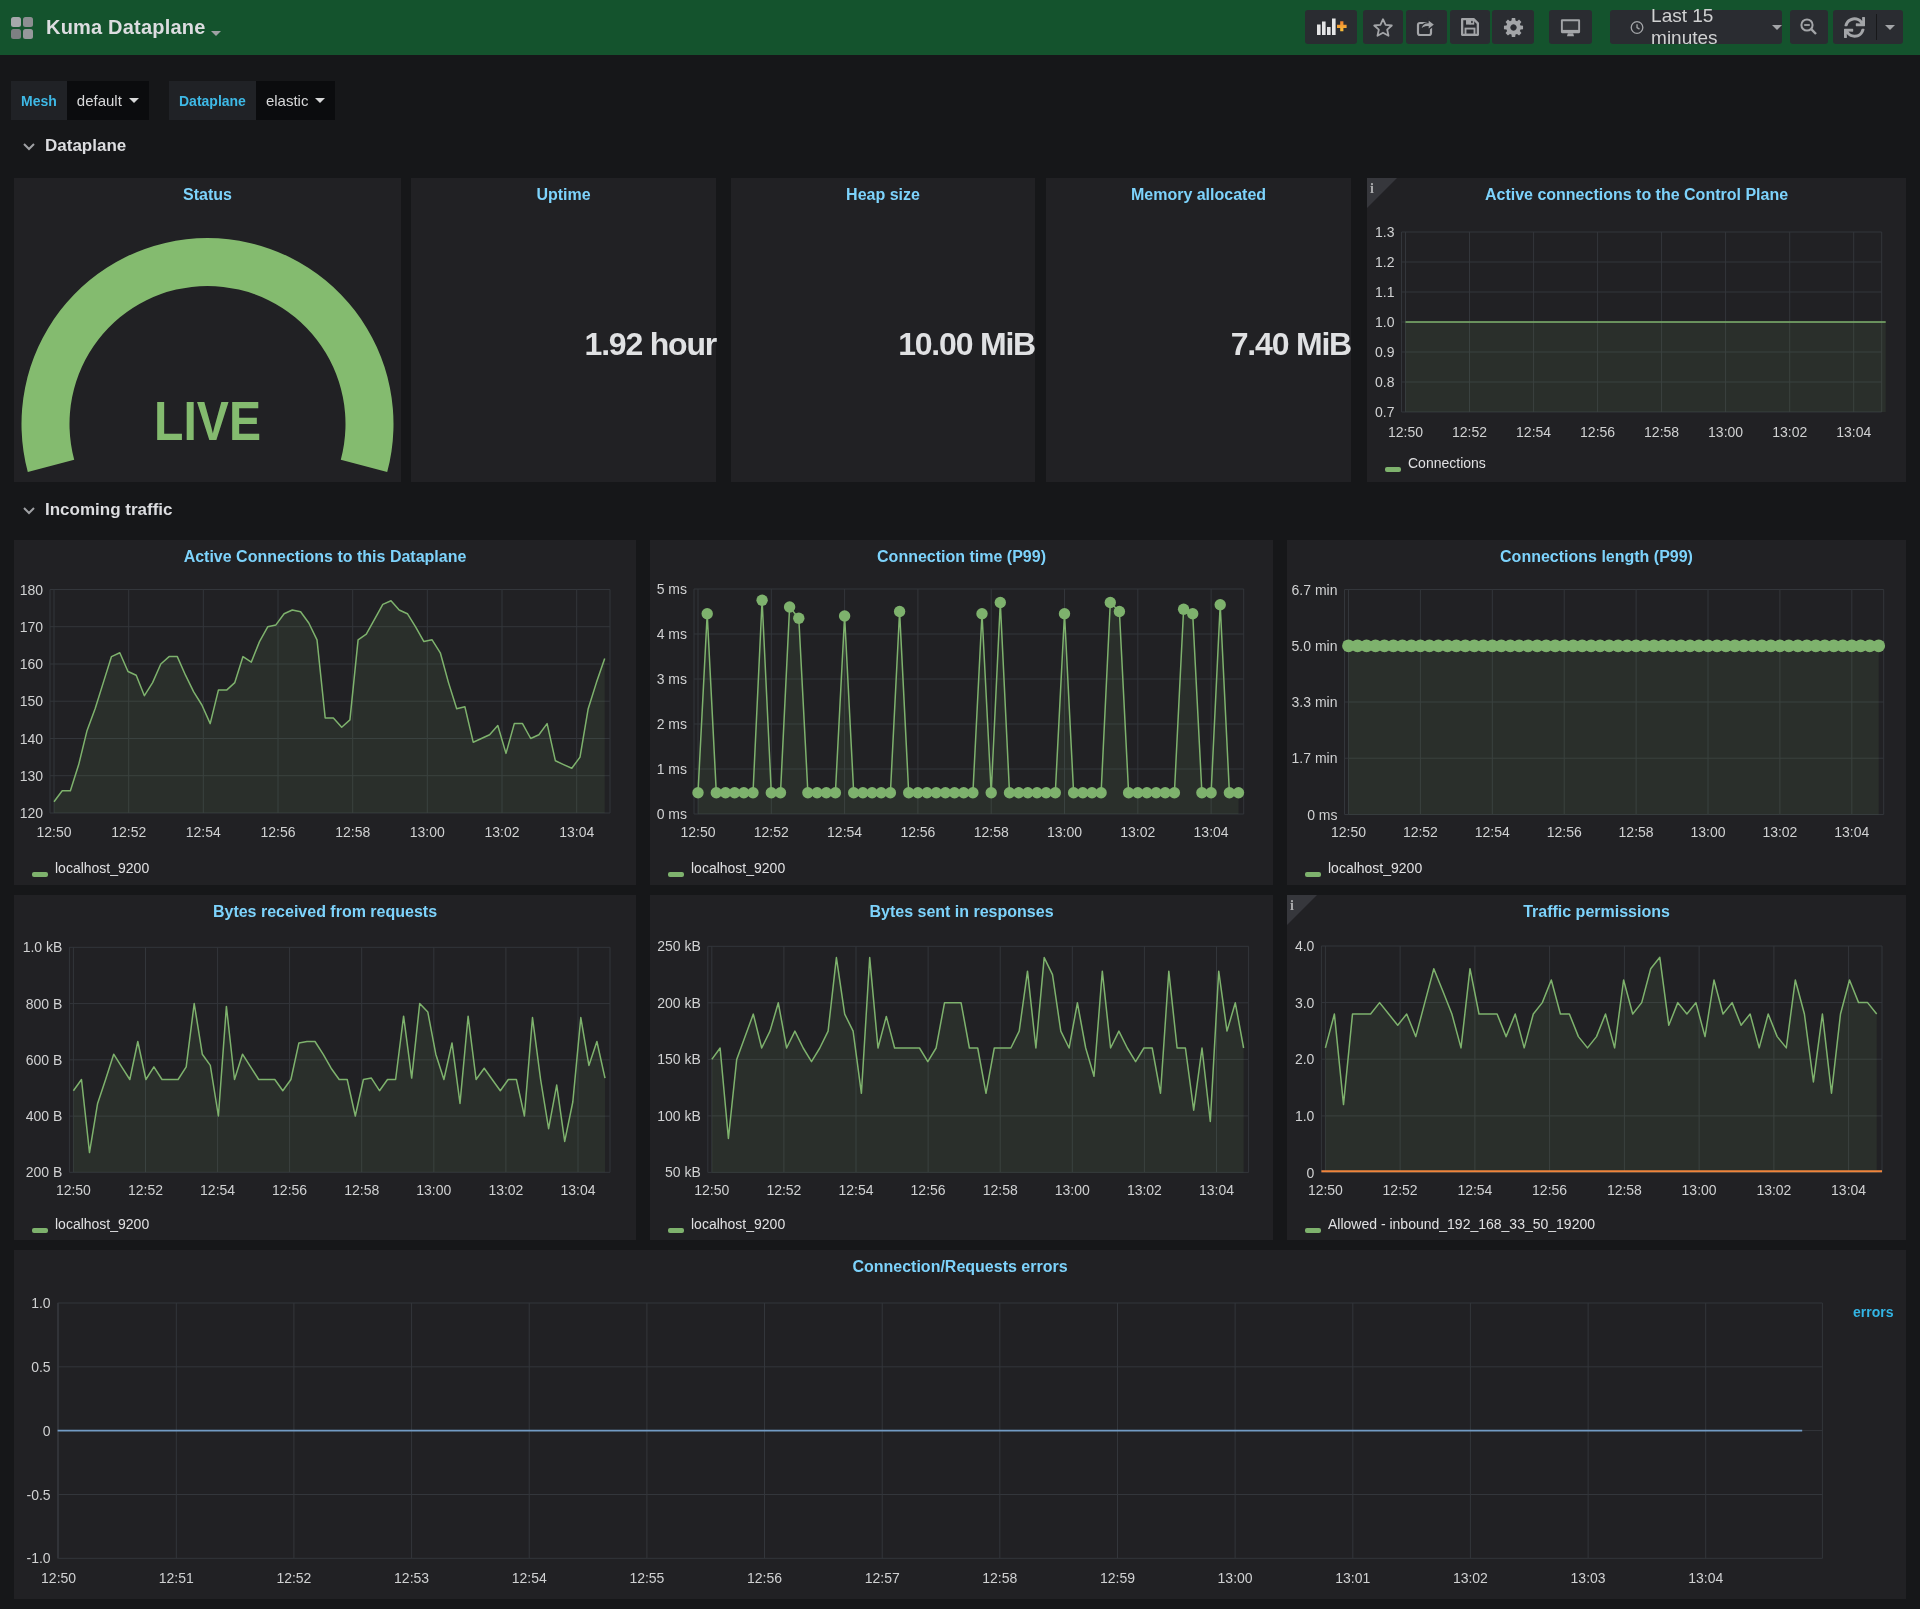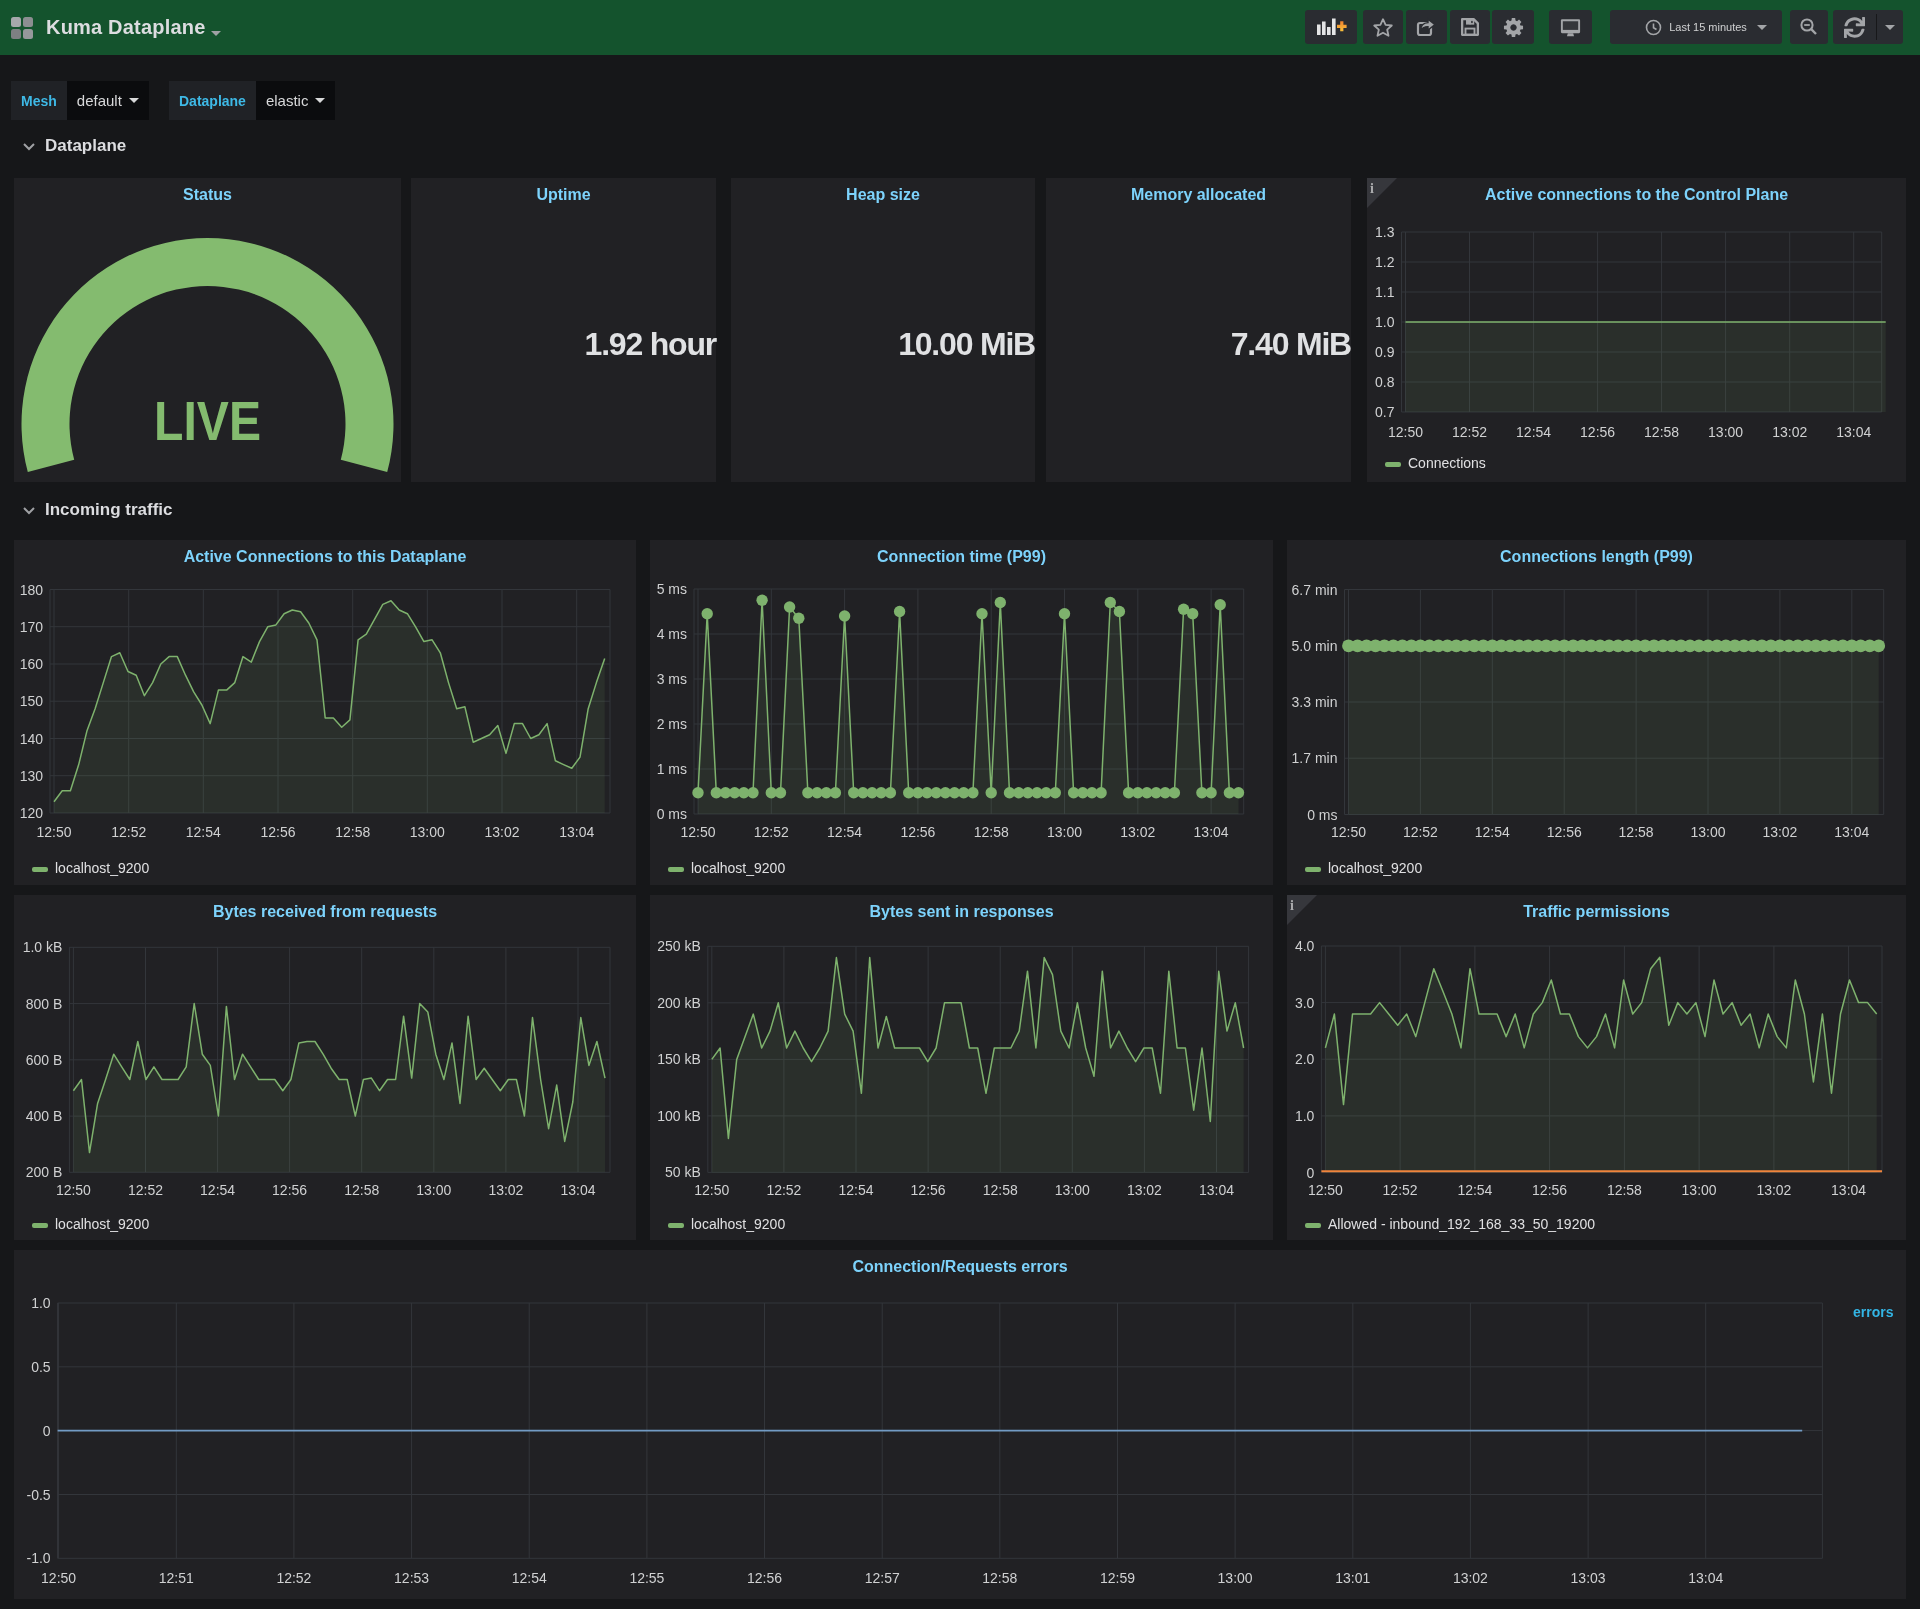--- a/index.html
+++ b/index.html
@@ -2,32 +2,32 @@
 <html><head><meta charset="utf-8"><title>Kuma Dataplane</title>
 <style>
 * { margin:0; padding:0; box-sizing:border-box; }
 html,body { width:1920px; height:1609px; background:#161719; font-family:"Liberation Sans",sans-serif; position:relative; overflow:hidden; }
 .navbar { position:absolute; left:0; top:0; width:1920px; height:55px; background:#14532d; }
 .glogo { position:absolute; left:11px; top:17px; width:22px; height:22px; }
 .sq { position:absolute; width:10px; height:10px; border-radius:2.5px; }
 .dashtitle { position:absolute; left:46px; top:16px; font-size:20px; font-weight:bold; color:#dcdde0; letter-spacing:0.2px; }
 .titlecaret { position:absolute; left:211px; top:31px; width:0; height:0; border-left:5px solid transparent; border-right:5px solid transparent; border-top:5px solid #9fa1a4; }
 .nbtn { position:absolute; top:10px; height:34px; background:#2a2c31; border-radius:3px; display:flex; align-items:center; justify-content:center; color:#c7c8c9; }
-.timepick { font-size:11px; color:#d0d1d2;padding-left:20px; }
+.timepick { font-size:19px; color:#d0d1d2;padding-left:20px; }
 .caret { display:inline-block; width:0; height:0; border-left:5px solid transparent; border-right:5px solid transparent; border-top:5px solid #a3a5a8; }
 .vdiv { position:absolute; right:26px; top:4px; bottom:4px; width:1px; background:#17181a; }
 .varbox { position:absolute; height:39px; display:flex; }
 .varlab { background:#202226; color:#3eb9e6; font-size:14px; font-weight:bold; display:flex; align-items:center; padding:0 10px; }
 .varval { background:#0b0c0e; color:#d8d9da; font-size:15px; display:flex; align-items:center; padding:0 10px; }
 .rowhead { position:absolute; left:22px; height:24px; display:flex; align-items:center; color:#dcdde0; font-size:17px; font-weight:bold; }
 .panel { position:absolute; background:#212124; }
 .ptitle { position:absolute; left:0; right:0; text-align:center; font-size:16px; font-weight:bold; color:#7dd3fc; z-index:2; }
 .csvg { position:absolute; left:0; top:0; }
 .bigval { position:absolute; left:0; right:0; transform:translateY(-50%); text-align:right; font-size:32px; font-weight:bold; color:#e0e1e3; top:166px; letter-spacing:-1.2px; }
-.leg { position:absolute; left:18px; display:flex; align-items:center; font-size:14px; color:#e0e0e2; }
+.leg { position:absolute; left:18px; display:flex; align-items:flex-end; font-size:14px; color:#e0e0e2; }
 .dash { width:16px; height:5px; border-radius:2px; background:#7eb26d; margin-right:7px; }
 .lt { position:relative; top:-1px; }
 .infotri { position:absolute; left:0; top:0; width:0; height:0; border-top:30px solid #36373c; border-right:30px solid transparent; z-index:3; }
 .infoi { position:absolute; left:3px; top:3px; z-index:4; font-family:"Liberation Serif",serif; font-weight:bold; font-size:14px; color:#aaabad; }
 .totallegend { position:absolute; left:1853px; top:1304px; font-size:14px; font-weight:bold; color:#33b5e5; }
 </style></head>
 <body>
 
 <div class="navbar">
   <div class="glogo">

